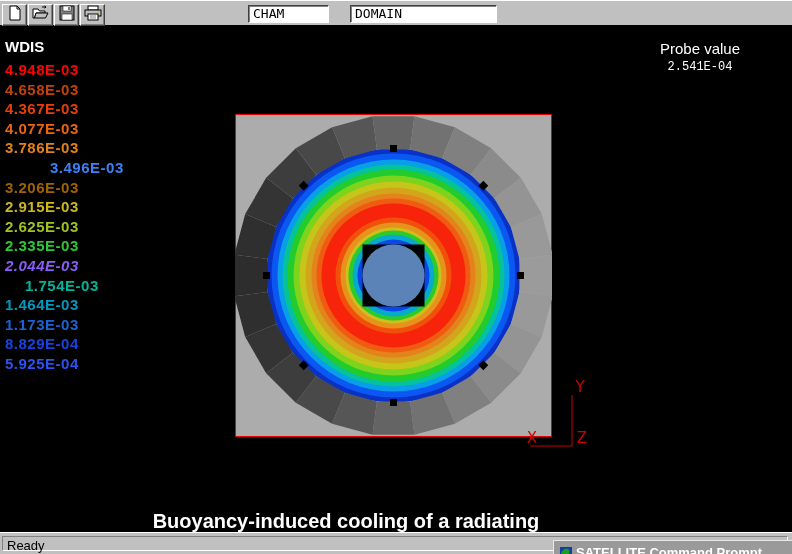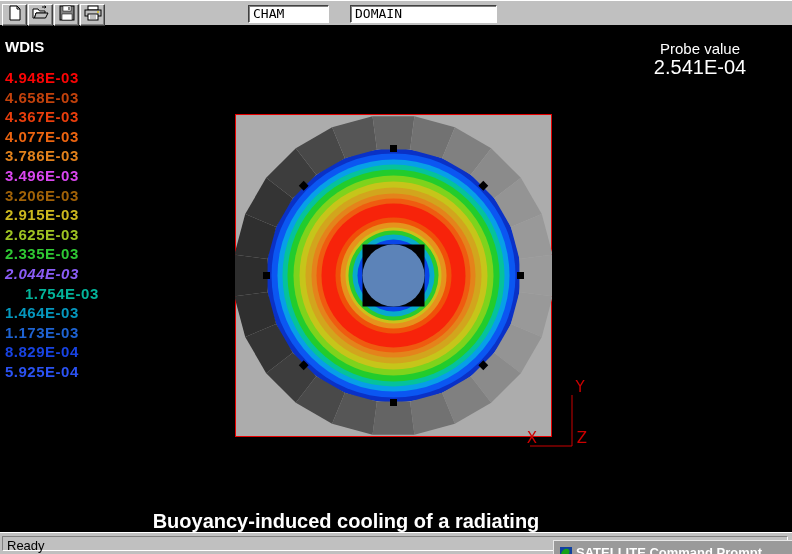--- a/index.html
+++ b/index.html
@@ -16,27 +16,27 @@
           display:flex;align-items:center;justify-content:center;}
   .tb-field{position:absolute;top:4px;height:18px;background:#fff;
             border-top:1px solid #404040;border-left:1px solid #404040;
             border-right:1px solid #fff;border-bottom:1px solid #fff;
             box-shadow:inset 1px 1px 0 #808080;box-sizing:border-box;
             font-family:"DejaVu Sans Mono",monospace;font-size:13px;color:#000;
             padding:1px 4px;line-height:14px;}
 
   
   #legend{position:absolute;left:5px;top:38px;}
-  #legend-title{color:#fff;font-size:15px;font-weight:bold;margin-bottom:13px;}
+  #legend-title{color:#fff;font-size:15px;font-weight:bold;margin-bottom:5px;}
   .legend-row{font-size:15px;font-weight:bold;line-height:19.6px;letter-spacing:0.5px;}
 
   
   #probe{position:absolute;left:640px;top:39px;width:120px;text-align:center;color:#fff;}
   #probe-label{font-size:15px;line-height:19px;}
-  #probe-value{font-size:20px;line-height:19px;}
+  #probe-value{font-size:12px;line-height:19px;font-family:Liberation Mono, monospace;}
 
   
   #plot{position:absolute;left:235px;top:114px;}
 
   
   #axis{position:absolute;left:515px;top:375px;}
 
   
   #caption{position:absolute;left:0;top:510px;width:692px;text-align:center;
            color:#fff;font-size:20px;font-weight:bold;}
@@ -106,21 +106,21 @@
   </div>
 
   <div id="legend">
     <div id="legend-title">WDIS</div>
     <div id="legend-entries">
         <div class="legend-row" style="color: rgb(251, 5, 5);">4.948E-03</div>
         <div class="legend-row" style="color: #c2410c;">4.658E-03</div>
         <div class="legend-row" style="color: rgb(233, 62, 12);">4.367E-03</div>
         <div class="legend-row" style="color: rgb(236, 100, 16);">4.077E-03</div>
         <div class="legend-row" style="color: rgb(226, 130, 27);">3.786E-03</div>
-        <div class="legend-row" style="color: #d946ef;">3.496E-03</div>
+        <div class="legend-row" style="color: #3b82f6; margin-left: 45px;">3.496E-03</div>
         <div class="legend-row" style="color: #a16207;">3.206E-03</div>
         <div class="legend-row" style="color: rgb(203, 184, 30);">2.915E-03</div>
         <div class="legend-row" style="color: rgb(159, 195, 34);">2.625E-03</div>
         <div class="legend-row" style="color: rgb(47, 200, 51);">2.335E-03</div>
         <div class="legend-row" style="color: #8b5cf6; font-style: italic;">2.044E-03</div>
         <div class="legend-row" style="color: rgb(3, 180, 154); margin-left: 20px;">1.754E-03</div>
         <div class="legend-row" style="color: rgb(5, 152, 190);">1.464E-03</div>
         <div class="legend-row" style="color: rgb(30, 99, 211);">1.173E-03</div>
         <div class="legend-row" style="color: rgb(24, 67, 226);">8.829E-04</div>
         <div class="legend-row" style="color: rgb(43, 82, 242);">5.925E-04</div>

